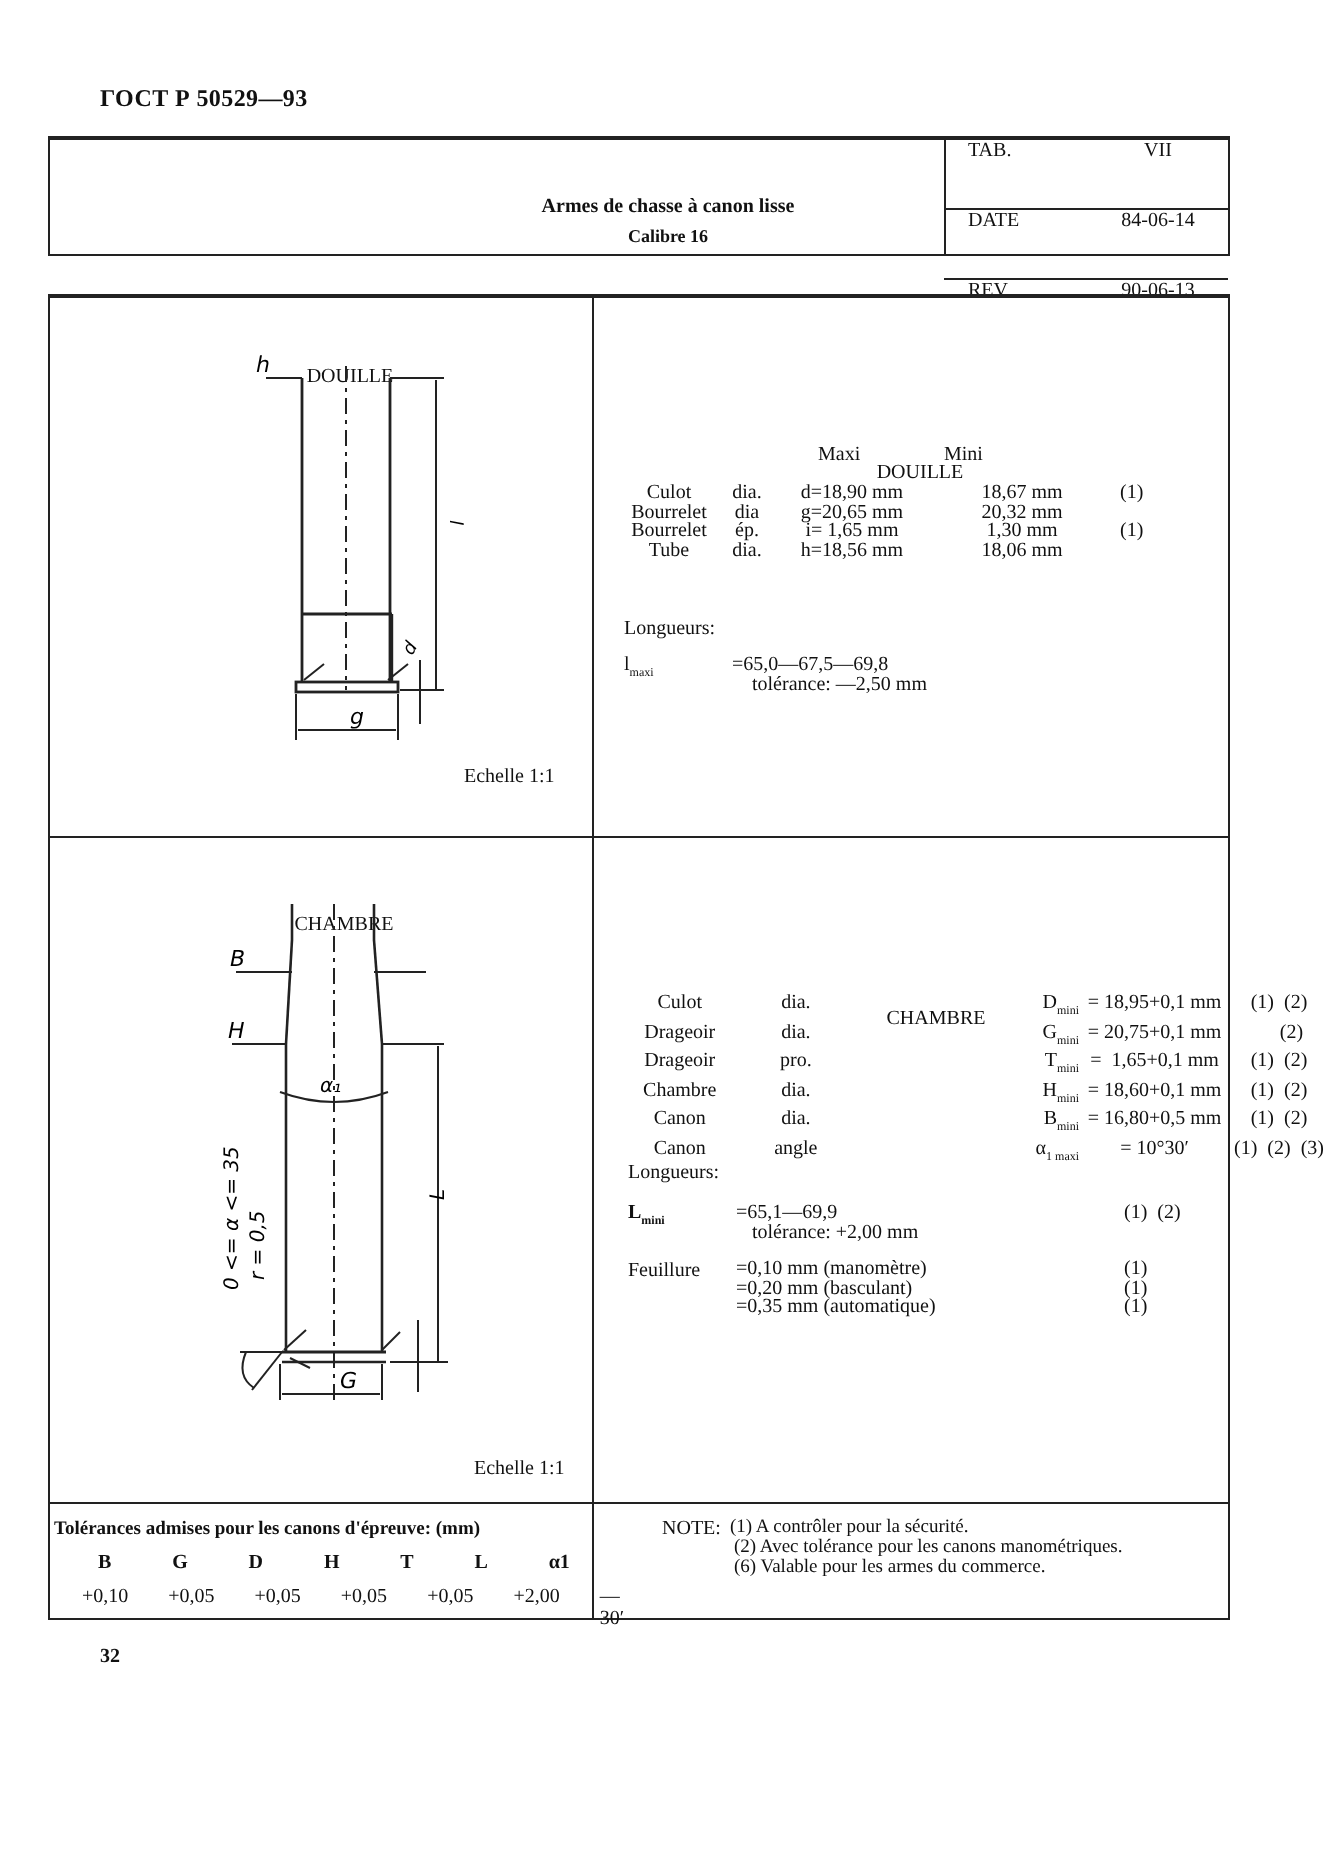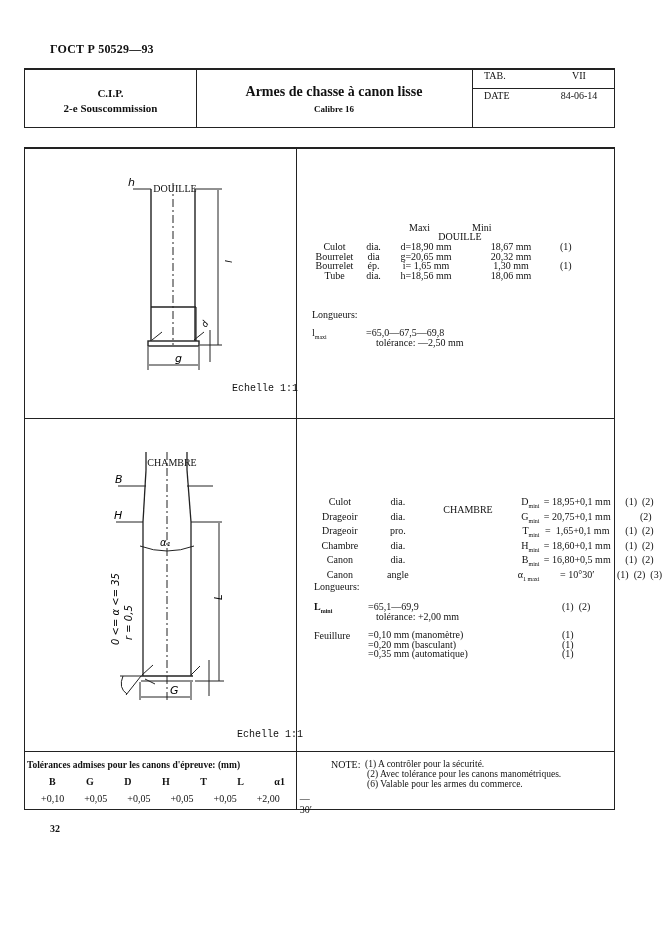--- a/index.html
+++ b/index.html
@@ -4,61 +4,61 @@
 <style>
   html,body{margin:0;padding:0;background:#fff;}
   body{width:666px;height:938px;position:relative;overflow:hidden;font-family:"Liberation Serif","DejaVu Serif",serif;color:#111;}
   .abs{position:absolute;}
   .doc-code{left:50px;top:42px;font-weight:bold;font-size:12px;letter-spacing:0.2px;}
   .hdr{left:24px;top:68px;width:591px;height:60px;border:1px solid #222;border-top:2px solid #222;box-sizing:border-box;}
   .hdr .c1{position:absolute;left:0;top:0;width:171px;height:100%;border-right:1px solid #222;text-align:center;font-weight:bold;font-size:11px;}
   .hdr .c1 div{line-height:15px;}
   .hdr .c2{position:absolute;left:171px;top:0;width:276px;height:100%;border-right:1px solid #222;text-align:center;font-weight:bold;}
   .hdr .c3{position:absolute;left:447px;top:0;right:0;height:100%;font-size:10px;}
-  .hdr .c3 .r{height:19px;border-bottom:1px solid #222;display:flex;align-items:center;padding-bottom:7px;box-sizing:border-box;}
+  .hdr .c3 .r{height:35px;border-bottom:1px solid #222;display:flex;align-items:flex-start;padding-bottom:7px;box-sizing:border-box;}
   .hdr .c3 .r:last-child{border-bottom:none;}
   .hdr .c3 .k{width:60px;padding-left:12px;}
   .hdr .c3 .v{flex:1;text-align:center;}
   .body{left:24px;top:147px;width:591px;height:663px;border:1px solid #222;border-top:2px solid #222;box-sizing:border-box;}
   .vdiv{left:296px;top:147px;width:1px;height:663px;background:#222;}
   .hdiv{left:24px;top:418px;width:591px;height:1px;background:#222;}
   .hdiv2{left:24px;top:751px;width:591px;height:1px;background:#222;}
   .sec-title{font-size:10px;text-align:center;margin-top:28px;}
-  .scale{font-size:10px;font-family:Liberation Mono, monospace;}
+  .scale{font-size:10px;}
   .tbl{font-size:10px;line-height:9.5px;}
   .tbl td{padding:0 4px 0 0;white-space:nowrap;vertical-align:top;text-align:center;}
   .sm{font-size:10px;}
   sub{font-size:6px;}
   .tol{font-size:10px;}
   .tol .row{display:flex;justify-content:space-between;}
   svg{position:absolute;overflow:visible;}
   .page-num{left:50px;top:823px;font-weight:bold;font-size:10px;}
 </style>
 </head>
 <body>
 
 <div class="abs doc-code">ГОСТ Р 50529—93</div>
 
 <div class="abs hdr">
-  <div class="c1">
-    <div style="margin-top:16px">C.I.P.</div>
-    <div>2-e Souscommission</div>
-  </div>
   <div class="c2">
-    <div style="margin-top:14px;font-size:14px;">Armes de chasse à canon lisse</div>
+    <div style="margin-top:28px;font-size:10px;">Armes de chasse à canon lisse</div>
     <div style="font-size:9px;margin-top:4px;">Calibre 16</div>
   </div>
   <div class="c3">
     <div class="r">
         <span class="k">TAB.</span>
         <span class="v">VII</span>
       </div>
     <div class="r">
         <span class="k">DATE</span>
         <span class="v">84-06-14</span>
+      </div>
+    <div class="r">
+        <span class="k">REV.</span>
+        <span class="v">90-06-13</span>
       </div>
   </div>
 </div>
 
 <div class="abs body"></div>
 <div class="abs vdiv"></div>
 <div class="abs hdiv"></div>
 <div class="abs hdiv2"></div>
 
 <div class="abs sec-title" style="left:135px;top:155px;width:80px;">DOUILLE</div>

